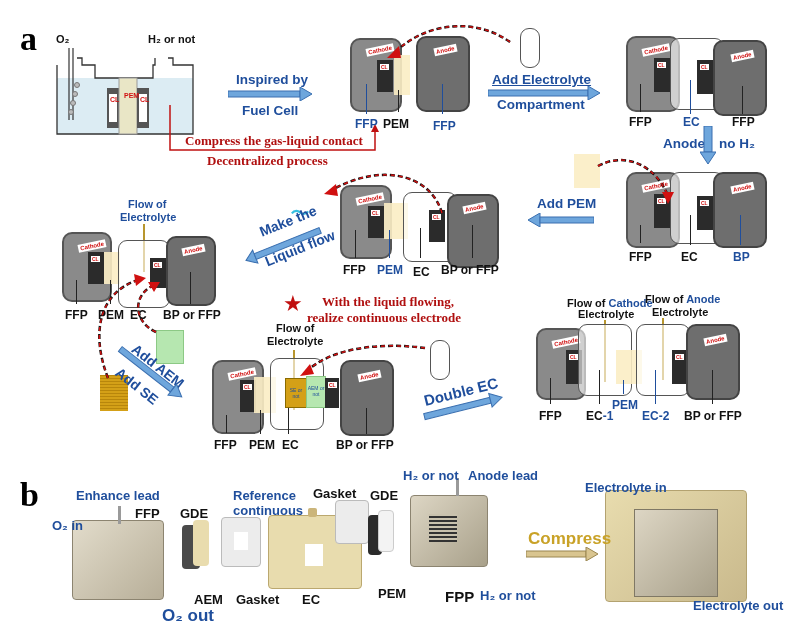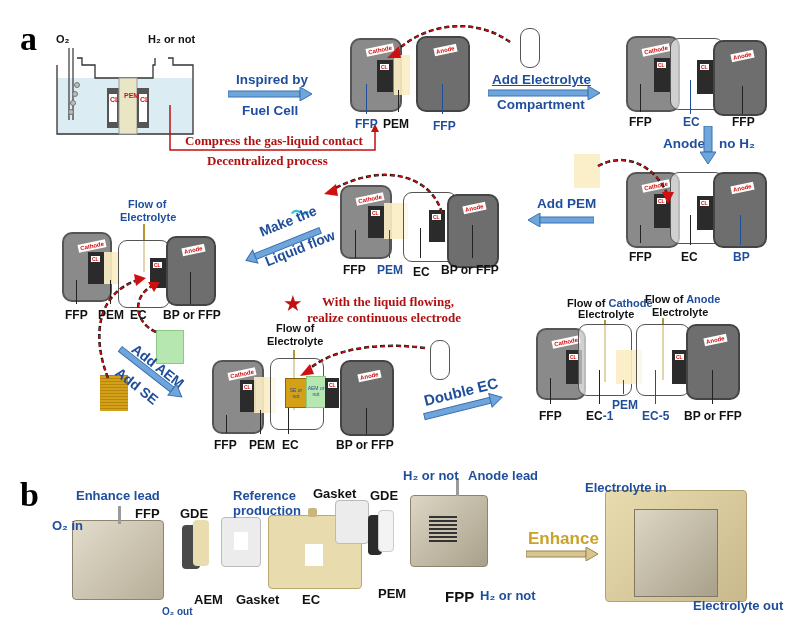--- a/index.html
+++ b/index.html
@@ -317,21 +317,21 @@
       <div class="tag" style="left:16px;top:10px;">Anode</div>
     </div>
   <div class="ptr" style="left:550px;top:378px;height:26px;"></div>
   <div class="ptr" style="left:599px;top:370px;height:34px;"></div>
   <div class="ptr blue" style="left:623px;top:380px;height:14px;"></div>
   <div class="ptr blue" style="left:655px;top:370px;height:34px;"></div>
   <div class="ptr" style="left:712px;top:370px;height:34px;"></div>
   <div class="abs lbl" style="left:539px;top:409px;">FFP</div>
   <div class="abs lbl" style="left:586px;top:409px;"><span>EC</span><span style="color:#1f4e9c;">-1</span></div>
   <div class="abs lbl blue" style="left:612px;top:398px;">PEM</div>
-  <div class="abs lbl blue" style="left:642px;top:409px;">EC-5</div>
+  <div class="abs lbl blue" style="left:642px;top:409px;">EC-2</div>
   <div class="abs lbl" style="left:684px;top:409px;">BP or FFP</div>
 </div>
 
 <div class="abs panel-letter" style="left:20px;top:476px;">b</div>
 
 <div class="photo" style="left:72px;top:520px;width:90px;height:78px;background:linear-gradient(135deg,#e2dccb,#b7ae98);border:1px solid #8c8470;"></div>
 <div class="abs" style="left:118px;top:506px;width:3px;height:18px;background:#9a9a9a;"></div>
 <div class="photo" style="left:182px;top:525px;width:18px;height:44px;background:#4a4a4a;"></div>
 <div class="photo" style="left:193px;top:520px;width:16px;height:46px;background:#e9dcae;"></div>
 <div class="photo" style="left:221px;top:517px;width:38px;height:48px;background:#ececec;border:1px solid #bbb;">
@@ -349,32 +349,32 @@
 </div>
 <div class="abs" style="left:456px;top:478px;width:3px;height:18px;background:#9a9a9a;"></div>
 <div class="photo" style="left:605px;top:490px;width:140px;height:110px;background:linear-gradient(135deg,#e8dcae,#c9b98c);border:1px solid #b3a270;">
   <div style="position:absolute;left:28px;top:18px;width:82px;height:86px;background:linear-gradient(135deg,#ddd6c4,#a8a08a);border:1px solid #7f7865;"></div>
 </div>
 
 <div class="abs lbl blue" style="left:76px;top:488px;font-size:13px;">Enhance lead</div>
 <div class="abs lbl" style="left:135px;top:506px;font-size:13px;">FFP</div>
 <div class="abs lbl blue" style="left:52px;top:518px;font-size:13px;">O₂ in</div>
 <div class="abs lbl" style="left:180px;top:506px;font-size:13px;">GDE</div>
-<div class="abs lbl blue" style="left:162px;top:606px;font-size:10px;">O₂ out</div>
+<div class="abs lbl blue" style="left:162px;top:606px;font-size:17px;">O₂ out</div>
 <div class="abs lbl" style="left:194px;top:592px;font-size:13px;">AEM</div>
 <div class="abs lbl" style="left:236px;top:592px;font-size:13px;">Gasket</div>
 <div class="abs lbl blue" style="left:233px;top:488px;font-size:13px;">Reference</div>
-<div class="abs lbl blue" style="left:233px;top:503px;font-size:13px;">production</div>
+<div class="abs lbl blue" style="left:233px;top:503px;font-size:13px;">continuous</div>
 <div class="abs lbl" style="left:302px;top:592px;font-size:13px;">EC</div>
 <div class="abs lbl" style="left:313px;top:486px;font-size:13px;">Gasket</div>
 <div class="abs lbl" style="left:370px;top:488px;font-size:13px;">GDE</div>
 <div class="abs lbl" style="left:378px;top:586px;font-size:13px;">PEM</div>
 <div class="abs lbl blue" style="left:403px;top:468px;font-size:13px;">H₂ or not</div>
 <div class="abs lbl blue" style="left:468px;top:468px;font-size:13px;">Anode lead</div>
 <div class="abs lbl" style="left:445px;top:588px;font-size:15px;">FPP</div>
 <div class="abs lbl blue" style="left:480px;top:588px;font-size:13px;">H₂ or not</div>
-<div class="abs lbl" style="left:528px;top:529px;font-size:17px;color:#c9a227;">Enhance</div>
+<div class="abs lbl" style="left:528px;top:529px;font-size:17px;color:#c9a227;">Compress</div>
 <svg class="abs" style="left:526px;top:547px;" width="72" height="14">
   <rect x="0" y="4" width="60" height="6" fill="#d9c590" stroke="#9a8650"></rect>
     <polygon points="60,0 72,7 60,14" fill="#d9c590" stroke="#9a8650"></polygon>
 </svg>
 <div class="abs lbl blue" style="left:585px;top:480px;font-size:13px;">Electrolyte in</div>
 <div class="abs lbl blue" style="left:693px;top:598px;font-size:13px;">Electrolyte out</div>
 
 </body></html>

